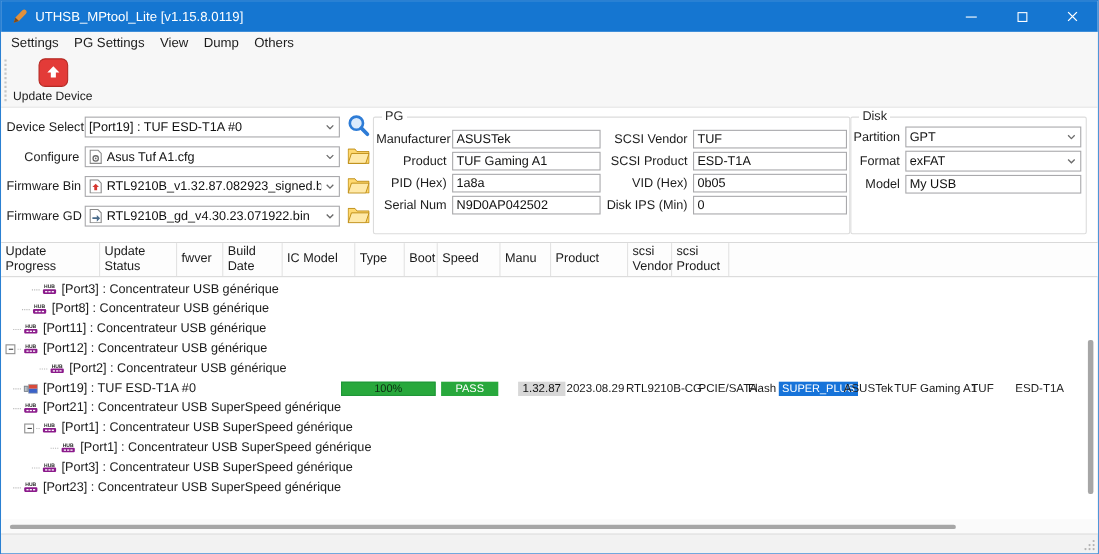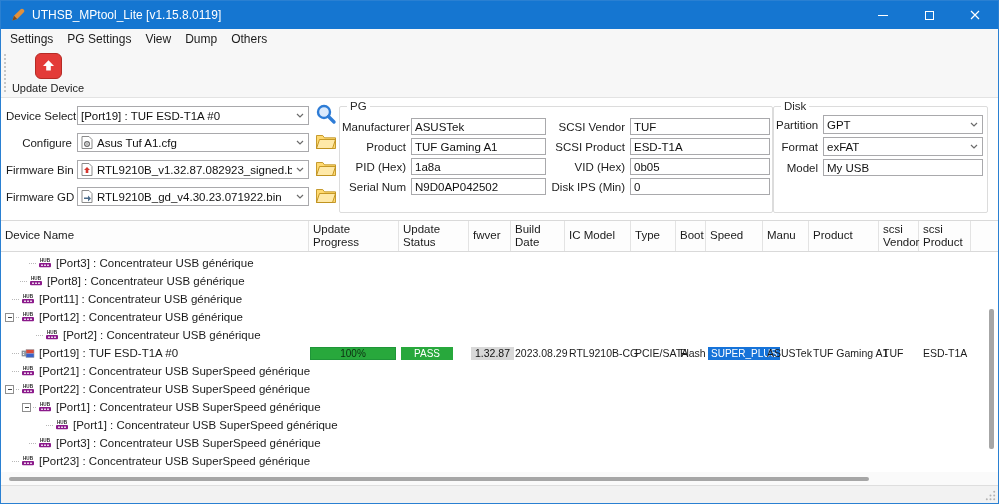--- a/index.html
+++ b/index.html
@@ -256,23 +256,20 @@
             </span>
           </div>
           <span class="fl">Model</span>
           <input class="tb" value="My USB" style="">
         </div>
     </fieldset>
   </div>
 
   <div class="grid">
     <div class="ghead">
-        <div class="h-cell" style="width: 308px;">
-          <span>Device Name</span>
-        </div>
         <div class="h-cell" style="width: 90px;">
           <span>Update Progress</span>
         </div>
         <div class="h-cell" style="width: 70px;">
           <span>Update Status</span>
         </div>
         <div class="h-cell" style="width: 42px;">
           <span>fwver</span>
         </div>
         <div class="h-cell" style="width: 54px;">
@@ -416,36 +413,20 @@
           <span class="ticon">
             <svg width="14" height="12" viewBox="0 0 14 12">
               <text x="7" y="5.2" font-size="4.6" font-weight="bold" text-anchor="middle" fill="#222" font-family="sans-serif">HUB</text>
               <rect x="1" y="6" width="12" height="4.2" rx="1" fill="#8b1a8b"></rect>
               <rect x="3" y="7.6" width="2" height="1.2" fill="#fff"></rect>
               <rect x="6" y="7.6" width="2" height="1.2" fill="#fff"></rect>
               <rect x="9" y="7.6" width="2" height="1.2" fill="#fff"></rect>
             </svg>
           </span>
           <span class="tlabel">[Port21] : Concentrateur USB SuperSpeed générique</span>
-        </div>
-        <div class="t-row" style="padding-left: 4px;">
-          <span class="slot">
-            <span class="expander"></span>
-            <span class="dash" style="width: 4px;"></span>
-          </span>
-          <span class="ticon">
-            <svg width="14" height="12" viewBox="0 0 14 12">
-              <text x="7" y="5.2" font-size="4.6" font-weight="bold" text-anchor="middle" fill="#222" font-family="sans-serif">HUB</text>
-              <rect x="1" y="6" width="12" height="4.2" rx="1" fill="#8b1a8b"></rect>
-              <rect x="3" y="7.6" width="2" height="1.2" fill="#fff"></rect>
-              <rect x="6" y="7.6" width="2" height="1.2" fill="#fff"></rect>
-              <rect x="9" y="7.6" width="2" height="1.2" fill="#fff"></rect>
-            </svg>
-          </span>
-          <span class="tlabel">[Port22] : Concentrateur USB SuperSpeed générique</span>
         </div>
         <div class="t-row" style="padding-left: 21px;">
           <span class="slot">
             <span class="expander"></span>
             <span class="dash" style="width: 4px;"></span>
           </span>
           <span class="ticon">
             <svg width="14" height="12" viewBox="0 0 14 12">
               <text x="7" y="5.2" font-size="4.6" font-weight="bold" text-anchor="middle" fill="#222" font-family="sans-serif">HUB</text>
               <rect x="1" y="6" width="12" height="4.2" rx="1" fill="#8b1a8b"></rect>

